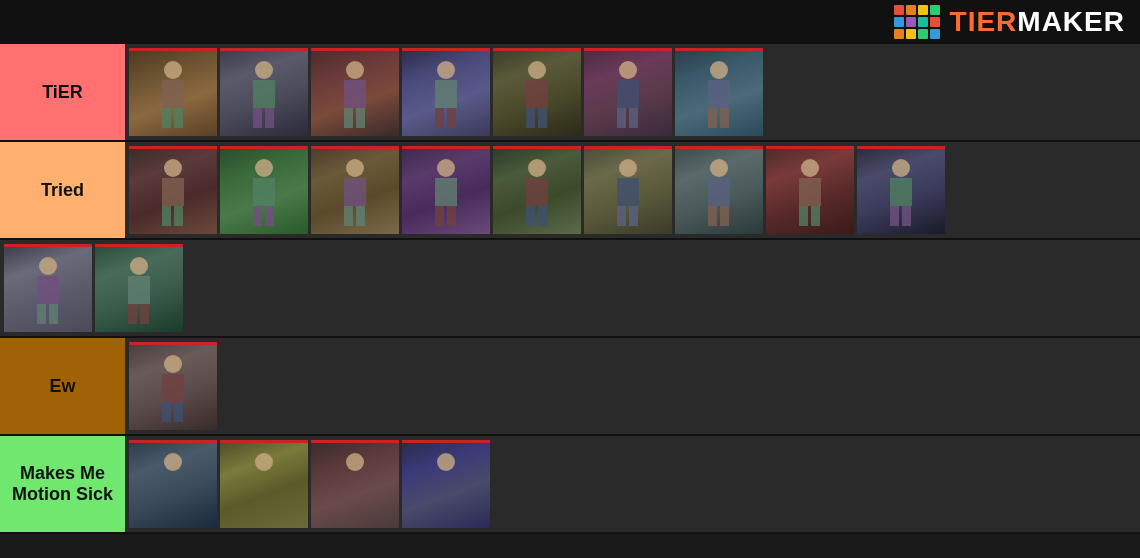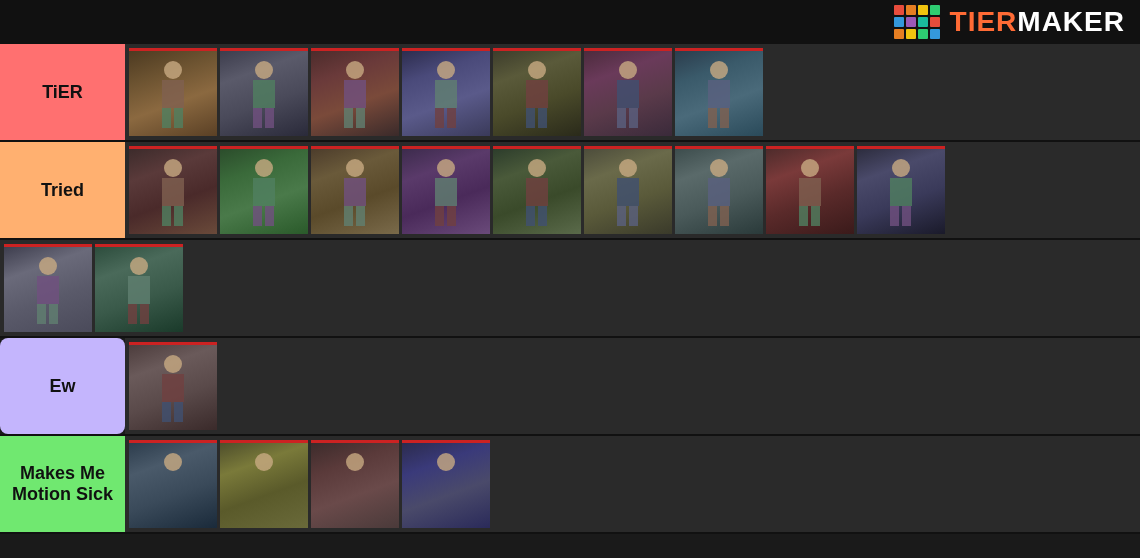--- a/index.html
+++ b/index.html
@@ -422,21 +422,21 @@
               <div class="figure-legs">
                 <div class="figure-leg" style="background: rgba(112, 64, 64, 0.8);"></div>
                 <div class="figure-leg" style="background: rgba(112, 64, 64, 0.8);"></div>
               </div>
             </div>
           </div>
         </div>
       </div>
     </div>
     <div class="tier-row row-ew">
-      <div class="tier-label" style="background: #c4b5fd; border-radius: 8px;">Ew</div>
+      <div class="tier-label" style="background: #a16207;">Ew</div>
       <div class="tier-items">
         <div class="char-card char-19">
           <div class="char-inner">
             <div class="figure-body">
               <div class="figure-head"></div>
               <div class="figure-torso" style="background: rgba(112, 64, 64, 0.8);"></div>
               <div class="figure-legs">
                 <div class="figure-leg" style="background: rgba(64, 80, 112, 0.8);"></div>
                 <div class="figure-leg" style="background: rgba(64, 80, 112, 0.8);"></div>
               </div>

